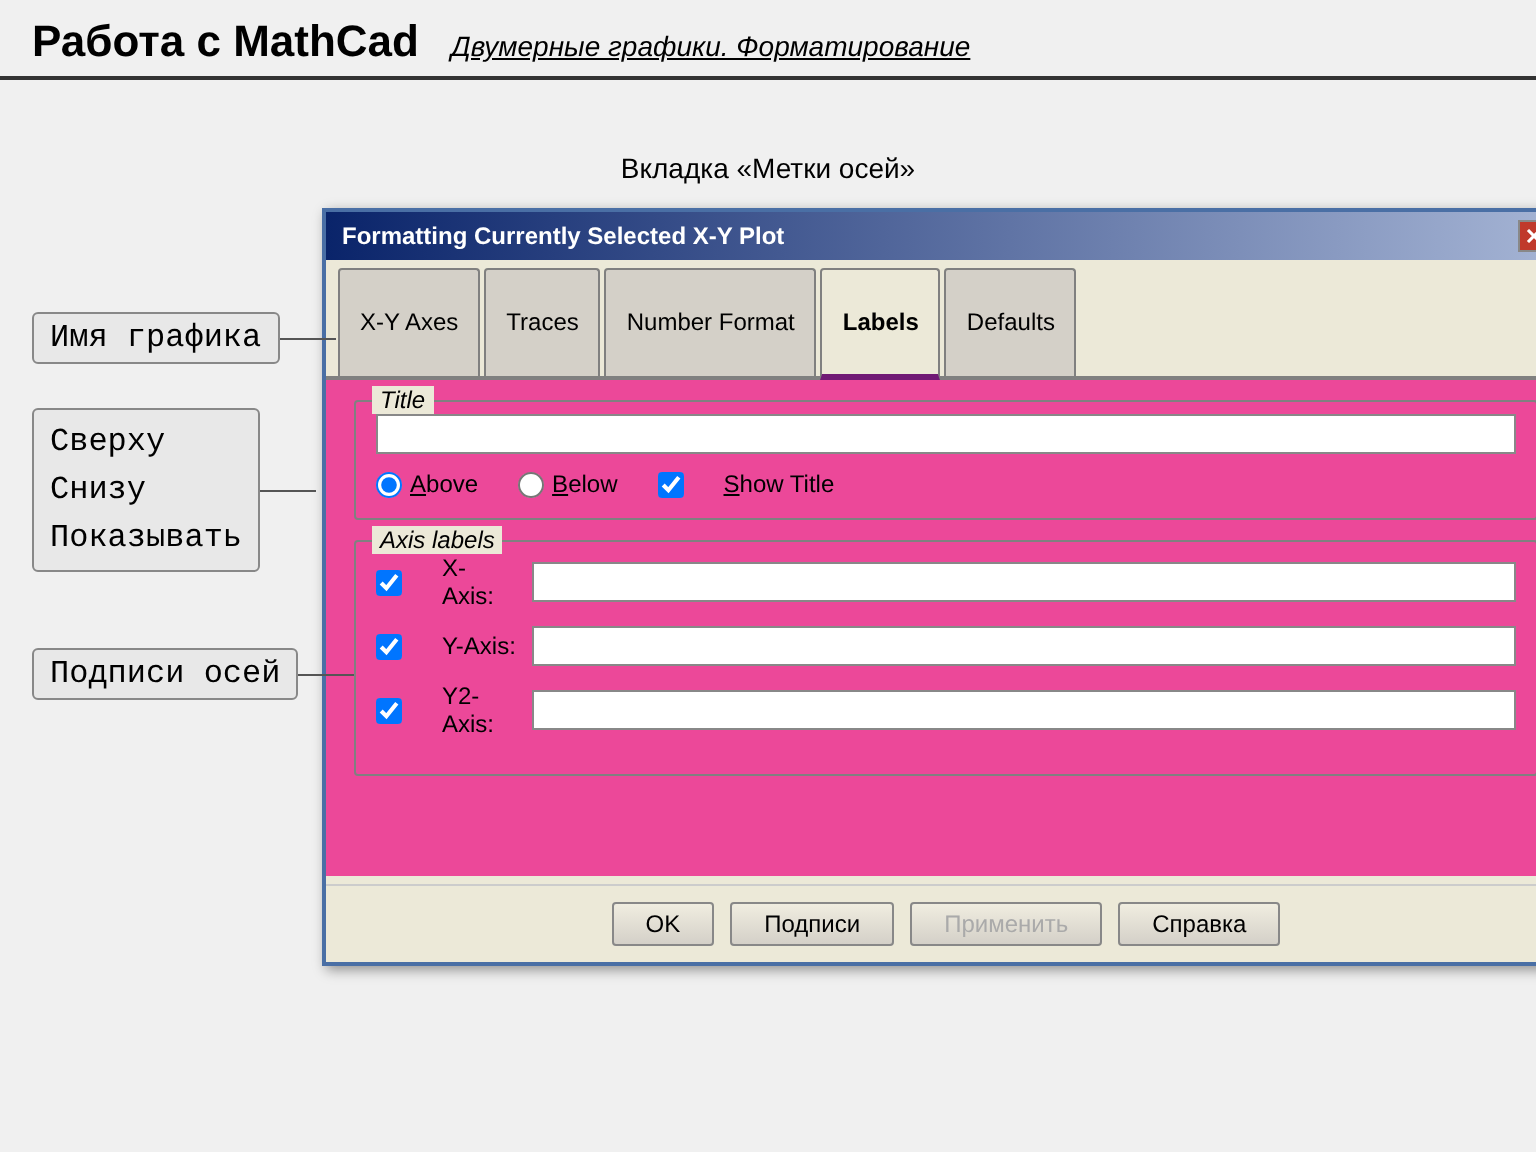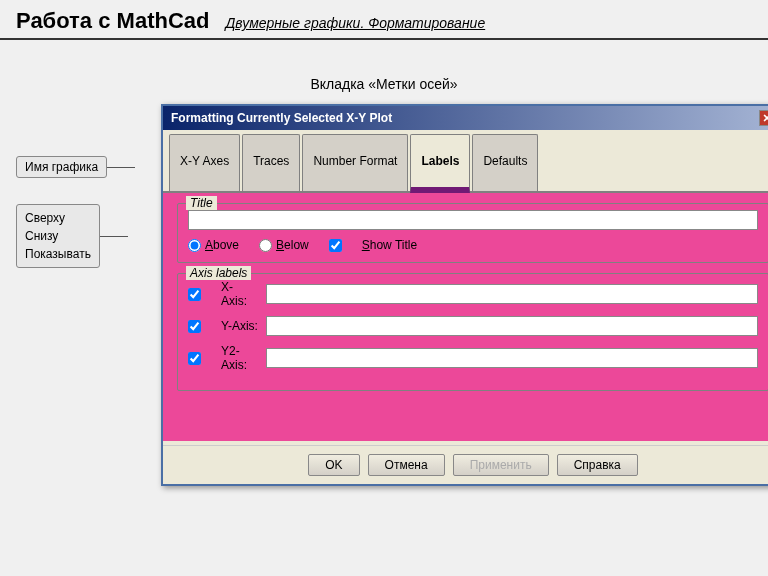--- a/index.html
+++ b/index.html
@@ -54,24 +54,25 @@
     .annotations {
       width: 140px;
       position: relative;
       flex-shrink: 0;
     }
     .annotation-box {
       border: 1px solid #888;
       background: #e8e8e8;
       border-radius: 3px;
       padding: 3px 8px;
-      font-size: 12px;
+      font-size: 16px;
       display: inline-block;
       white-space: nowrap;
       color: #000;
+      font-family: Liberation Mono, monospace;
     }
     .annotation-item {
       position: absolute;
       display: flex;
       align-items: center;
     }
     .ann-line {
       width: 30px;
       height: 1px;
       background: #555;
@@ -123,21 +124,21 @@
       font-size: 12px;
       border: 1px solid #808080;
       border-bottom: none;
       background: #d4d0c8;
       cursor: pointer;
       color: #000;
       border-radius: 2px 2px 0 0;
     }
     .tab.active {
       background: #ece9d8;
-      border-bottom: 6px solid #701a75;
+      border-bottom: 3px solid #701a75;
       margin-bottom: -2px;
       z-index: 1;
       font-weight: bold;
     }
 
     
     .dialog-content {
       padding: 10px 14px;
       background: #ec4899;
     }
@@ -266,20 +267,24 @@
 
     <div class="annotation-item" style="top: 100px; left:0; flex-direction:column; align-items:center; gap:0;">
       <div style="display:flex; align-items:center;">
         <div class="annotation-box" style="padding:4px 8px; line-height:1.5;">
           <span>Сверху<br>Снизу<br>Показывать</span>
         </div>
         <div class="ann-line" style="width:28px; align-self:center;"></div>
       </div>
     </div>
 
+    <div class="annotation-item" style="top: 220px; left:0;">
+      <div class="annotation-box">Подписи осей</div>
+      <div class="ann-line" style="width:28px;"></div>
+    </div>
 
   </div>
 
   <div class="dialog">
 
     <div class="dialog-titlebar">
       <span>Formatting Currently Selected X-Y Plot</span>
       <div class="dialog-close-btn">✕</div>
     </div>
 
@@ -351,20 +356,20 @@
           <input type="text" class="axis-input" value="" style="">
         </div>
       </div>
 
       <div style="height: 30px;"></div>
 
     </div>
 
     <div class="dialog-footer">
       <button class="btn btn-ok">OK</button>
-      <button class="btn">Отмена</button>
+      <button class="btn">Подписи</button>
       <button class="btn" disabled="">Применить</button>
       <button class="btn">Справка</button>
     </div>
 
   </div>
 
 </div>
 
 </body></html>

